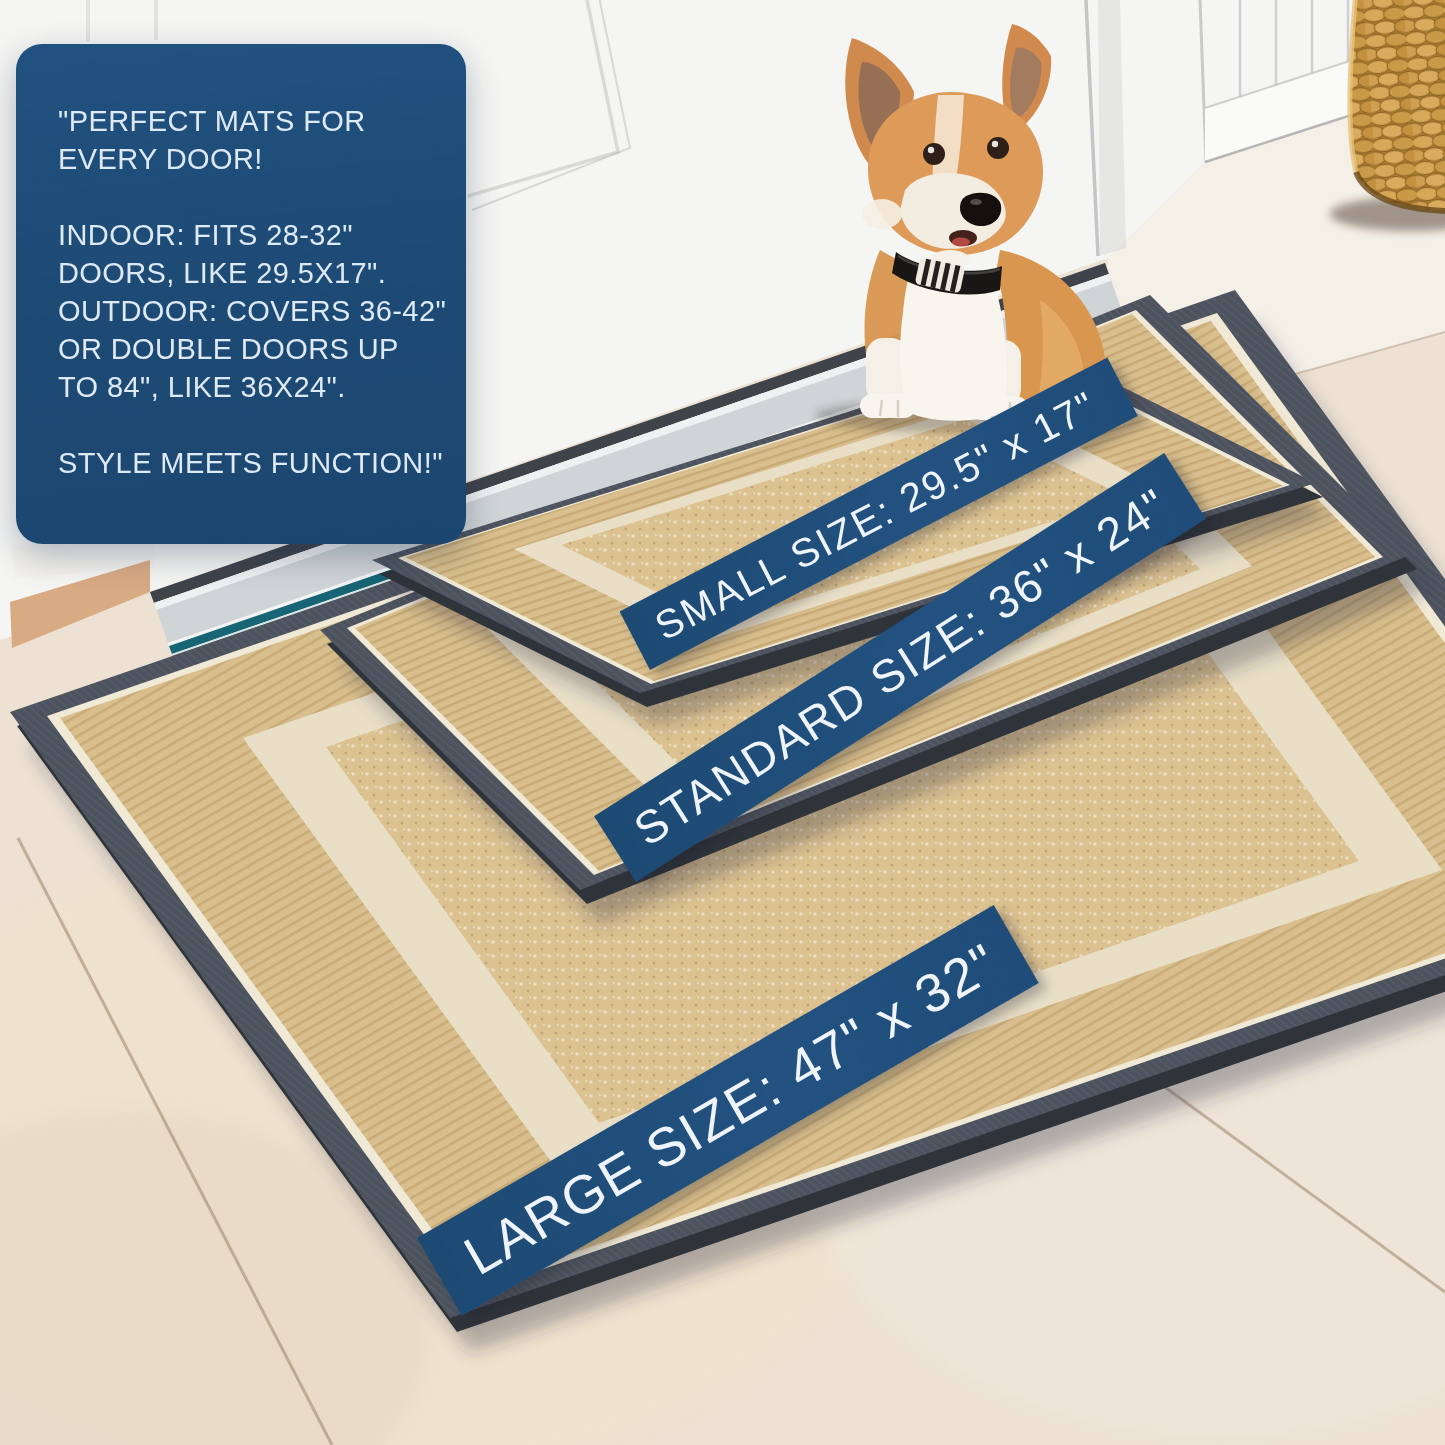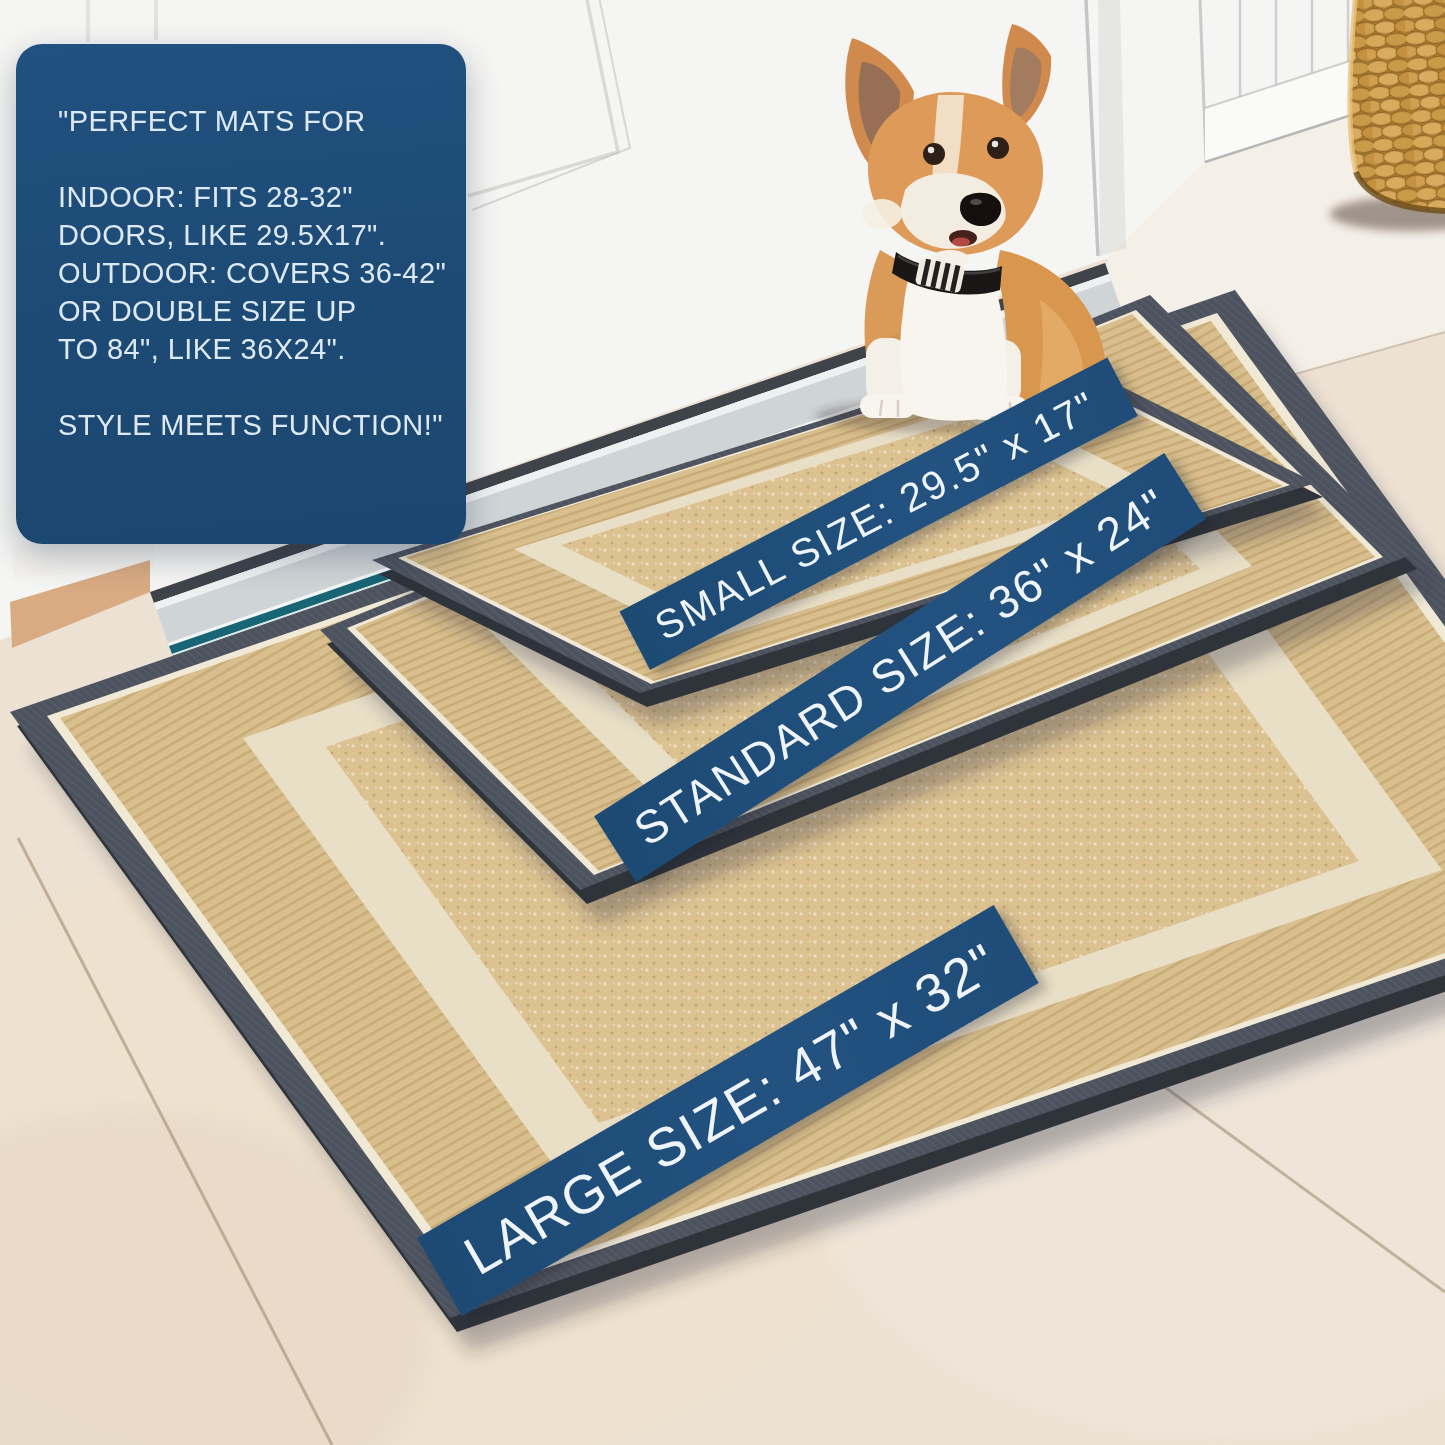--- a/index.html
+++ b/index.html
@@ -225,25 +225,26 @@
         <rect x="922" y="262" width="5" height="27" fill="#23201d"></rect>
         <rect x="932" y="262" width="5" height="27" fill="#23201d"></rect>
         <rect x="942" y="262" width="5" height="27" fill="#23201d"></rect>
         <rect x="952" y="262" width="5" height="27" fill="#23201d"></rect>
       </g>
     </g>
   </svg>
 
   <div class="info-box">
     <div class="info-line">"PERFECT MATS FOR</div>
+    <div class="info-line">EVERY DOOR!</div>
     <div class="info-line"></div>
     <div class="info-line">INDOOR: FITS 28-32"</div>
     <div class="info-line">DOORS, LIKE 29.5X17".</div>
     <div class="info-line">OUTDOOR: COVERS 36-42"</div>
-    <div class="info-line">OR DOUBLE SIZE UP</div>
+    <div class="info-line">OR DOUBLE DOORS UP</div>
     <div class="info-line">TO 84", LIKE 36X24".</div>
     <div class="info-line"></div>
     <div class="info-line">STYLE MEETS FUNCTION!"</div>
   </div>
 
   <div class="banner banner-small">SMALL SIZE: 29.5" x 17"</div>
   <div class="banner banner-standard">STANDARD SIZE: 36" x 24"</div>
   <div class="banner banner-large">LARGE SIZE: 47" x 32"</div>
 
 </div>

